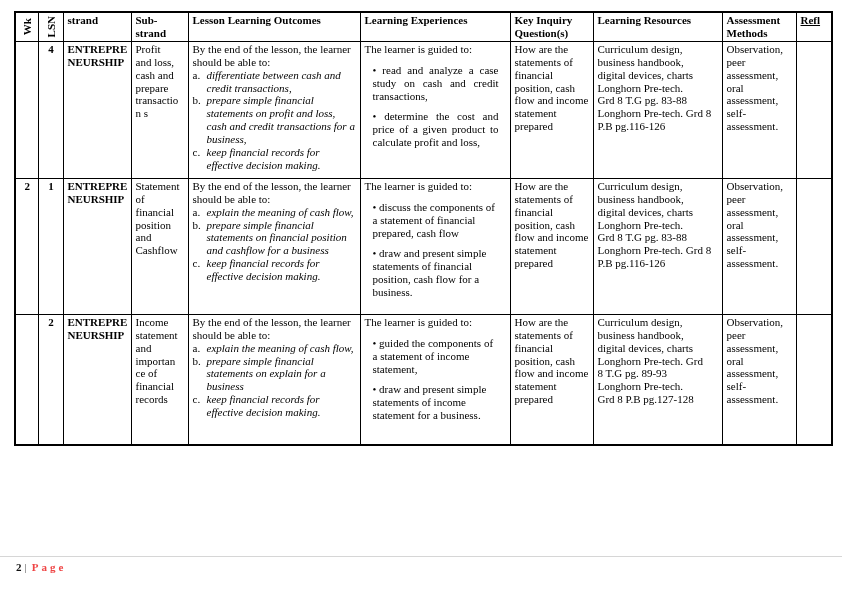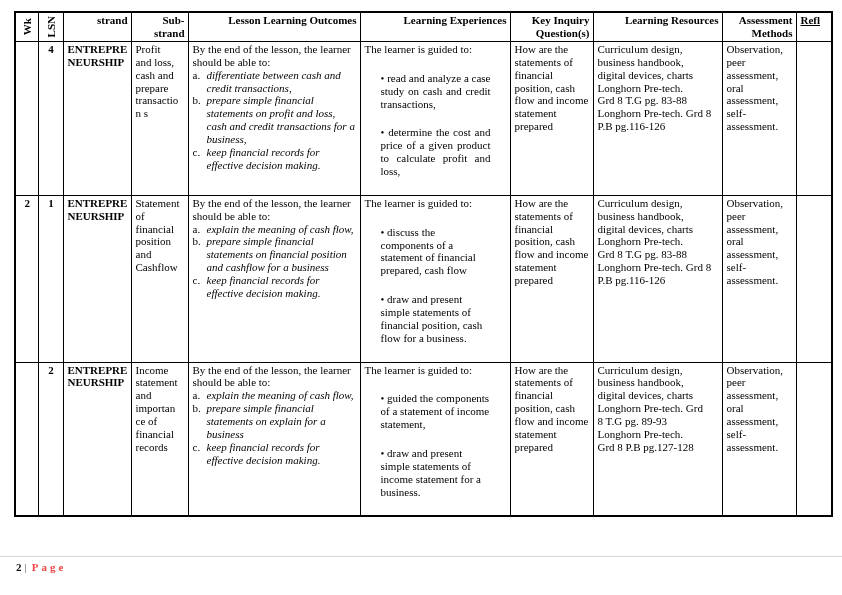--- a/index.html
+++ b/index.html
@@ -2,31 +2,31 @@
 <html><head>
 <meta charset="utf-8">
 <style>
   html,body{margin:0;padding:0;}
   .page{position:relative;width:842px;height:595px;background:#ffffff;overflow:hidden;
         font-family:"Liberation Serif",serif;color:#000;}
   table.sow{position:absolute;left:14px;top:11px;width:817px;border-collapse:collapse;
             table-layout:fixed;border:2px solid #000;}
   table.sow td{border:1.5px solid #000;vertical-align:top;font-size:11px;line-height:1.17;
                padding:1px 3px 1px 4px;overflow:hidden;}
-  thead td{font-weight:bold;text-align:right;}
+  thead td{font-weight:bold;}
   .pre{white-space:pre-line;}
   .center{text-align:left;text-decoration:underline;}
   .vwrap{display:flex;align-items:center;justify-content:center;height:26px;}
   .vert{writing-mode:vertical-rl;transform:rotate(180deg);font-weight:bold;font-size:11px;}
   .c-num{text-align:center;font-weight:bold;padding-top:2px;}
   .c-strand{font-weight:bold;word-break:break-all;}
   .oitem{display:flex;}
   .om{flex:0 0 14px;}
   .ot{flex:1 1 auto;font-style:italic;}
-  .bitem{margin:16px;}
+  .bitem{margin:8px;}
   tr.r0 td.c-exp .bitem{text-align:justify;}
   .rule{position:absolute;left:0;top:556px;width:842px;height:1px;background:#d6d6d6;}
   .pfooter{position:absolute;left:16px;top:561px;font-family:Liberation Serif, serif;
            font-size:11px;font-weight:bold;white-space:nowrap;}
   .pnum{color:#111;}
   .psep{color:#555;margin:0 5px 0 3px;font-weight:normal;}
   .plabel{color:#ef4444;letter-spacing:3px;}
 </style>
 </head>
 <body>

